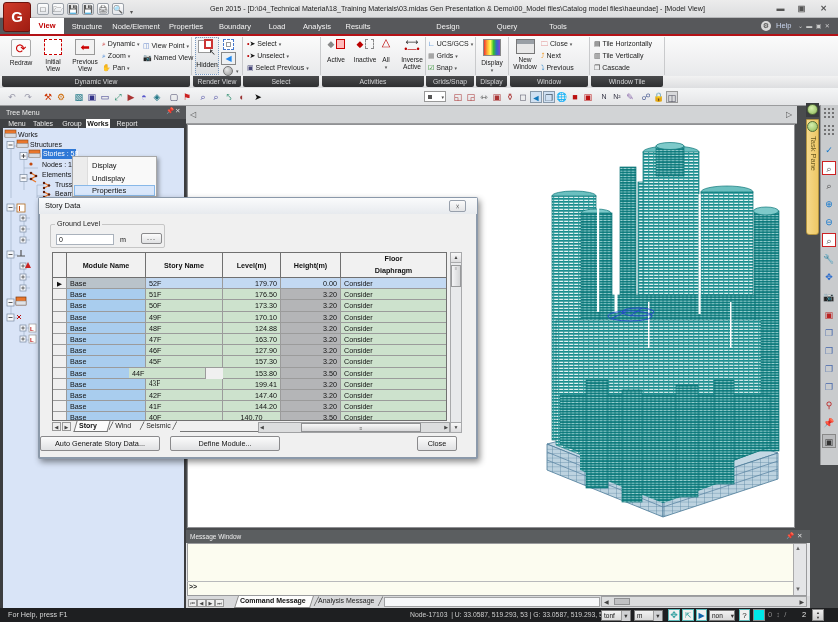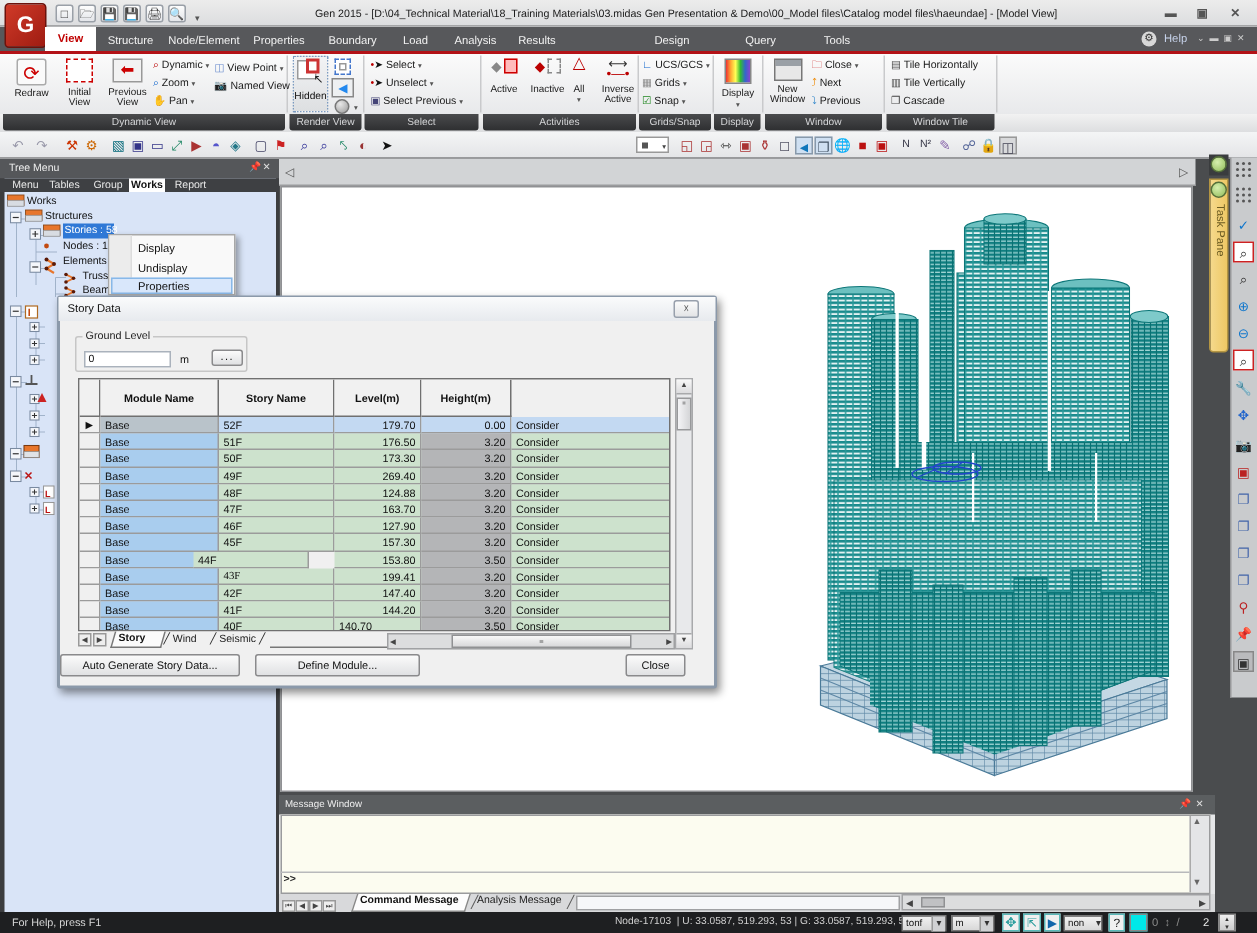--- a/index.html
+++ b/index.html
@@ -464,20 +464,21 @@
 <div class="abs" style="left:55px;top:219px;background:#f0f0f0;padding:0 2px;font-size:7.2px;color:#222;">Ground Level</div>
 <div class="abs" style="left:56px;top:234px;width:58px;height:11px;background:#fff;border:1px solid #aab2bc;font-size:7px;line-height:10px;padding-left:2px;color:#111;">0</div>
 <div class="abs" style="left:120px;top:235px;font-size:7.2px;color:#111;">m</div>
 <div class="abs btn" style="left:141px;top:233px;width:21px;height:11px;line-height:8px;letter-spacing:1px;">...</div>
 <div class="abs" style="left:52px;top:252px;width:395px;height:169px;border:1px solid #707070;background:#f0f0f0;overflow:hidden;">
 <div class="cell" style="left:0px;top:0;width:14px;height:25px;background:#f1f1f1;font-weight:bold;text-align:center;padding:0;line-height:25px;border-right:1px solid #707070;border-bottom:1px solid #707070;"></div>
 <div class="cell" style="left:14px;top:0;width:79px;height:25px;background:#f1f1f1;font-weight:bold;text-align:center;padding:0;line-height:25px;border-right:1px solid #707070;border-bottom:1px solid #707070;">Module Name</div>
 <div class="cell" style="left:93px;top:0;width:77px;height:25px;background:#f1f1f1;font-weight:bold;text-align:center;padding:0;line-height:25px;border-right:1px solid #707070;border-bottom:1px solid #707070;">Story Name</div>
 <div class="cell" style="left:170px;top:0;width:58px;height:25px;background:#f1f1f1;font-weight:bold;text-align:center;padding:0;line-height:25px;border-right:1px solid #707070;border-bottom:1px solid #707070;">Level(m)</div>
 <div class="cell" style="left:228px;top:0;width:60px;height:25px;background:#f1f1f1;font-weight:bold;text-align:center;padding:0;line-height:25px;border-right:1px solid #707070;border-bottom:1px solid #707070;">Height(m)</div>
+<div class="cell" style="left:288px;top:0;width:106px;height:25px;background:#f1f1f1;font-weight:bold;text-align:center;padding:0;line-height:12px;border-right:1px solid #707070;border-bottom:1px solid #707070;">Floor<br>Diaphragm</div>
 <div class="cell" style="left:0px;top:25px;width:14px;height:11.2px;background:#f0f0f0;text-align:center;padding:0;font-size:6.5px;">▶</div>
 <div class="cell" style="left:14px;top:25px;width:79px;height:11.2px;background:#b9c3ca;text-align:left;padding-left:3px;">Base</div>
 <div class="cell" style="left:93px;top:25px;width:77px;height:11.2px;background:#c3d9f2;text-align:left;padding-left:3px;">52F</div>
 <div class="cell" style="left:170px;top:25px;width:58px;height:11.2px;background:#c3d9f2;text-align:right;padding-right:3px;">179.70</div>
 <div class="cell" style="left:228px;top:25px;width:60px;height:11.2px;background:#c3d9f2;text-align:right;padding-right:3px;">0.00</div>
 <div class="cell" style="left:288px;top:25px;width:106px;height:11.2px;background:#c3d9f2;text-align:left;padding-left:3px;">Consider</div>
 <div class="cell" style="left:0px;top:36.2px;width:14px;height:11.2px;background:#f0f0f0;text-align:center;padding:0;font-size:6.5px;"></div>
 <div class="cell" style="left:14px;top:36.2px;width:79px;height:11.2px;background:#a9cdee;text-align:left;padding-left:3px;">Base</div>
 <div class="cell" style="left:93px;top:36.2px;width:77px;height:11.2px;background:#cde2cd;text-align:left;padding-left:3px;">51F</div>
 <div class="cell" style="left:170px;top:36.2px;width:58px;height:11.2px;background:#cde2cd;text-align:right;padding-right:3px;">176.50</div>
@@ -485,21 +486,21 @@
 <div class="cell" style="left:288px;top:36.2px;width:106px;height:11.2px;background:#cde2cd;text-align:left;padding-left:3px;">Consider</div>
 <div class="cell" style="left:0px;top:47.400000000000006px;width:14px;height:11.2px;background:#f0f0f0;text-align:center;padding:0;font-size:6.5px;"></div>
 <div class="cell" style="left:14px;top:47.400000000000006px;width:79px;height:11.2px;background:#a9cdee;text-align:left;padding-left:3px;">Base</div>
 <div class="cell" style="left:93px;top:47.400000000000006px;width:77px;height:11.2px;background:#cde2cd;text-align:left;padding-left:3px;">50F</div>
 <div class="cell" style="left:170px;top:47.400000000000006px;width:58px;height:11.2px;background:#cde2cd;text-align:right;padding-right:3px;">173.30</div>
 <div class="cell" style="left:228px;top:47.400000000000006px;width:60px;height:11.2px;background:#b4b5b7;text-align:right;padding-right:3px;">3.20</div>
 <div class="cell" style="left:288px;top:47.400000000000006px;width:106px;height:11.2px;background:#cde2cd;text-align:left;padding-left:3px;">Consider</div>
 <div class="cell" style="left:0px;top:58.60000000000001px;width:14px;height:11.2px;background:#f0f0f0;text-align:center;padding:0;font-size:6.5px;"></div>
 <div class="cell" style="left:14px;top:58.60000000000001px;width:79px;height:11.2px;background:#a9cdee;text-align:left;padding-left:3px;">Base</div>
 <div class="cell" style="left:93px;top:58.60000000000001px;width:77px;height:11.2px;background:#cde2cd;text-align:left;padding-left:3px;">49F</div>
-<div class="cell" style="left:170px;top:58.60000000000001px;width:58px;height:11.2px;background:#cde2cd;text-align:right;padding-right:3px;">269.40</div>
+<div class="cell" style="left:170px;top:58.60000000000001px;width:58px;height:11.2px;background:#cde2cd;text-align:right;padding-right:3px;">170.10</div>
 <div class="cell" style="left:228px;top:58.60000000000001px;width:60px;height:11.2px;background:#b4b5b7;text-align:right;padding-right:3px;">3.20</div>
 <div class="cell" style="left:288px;top:58.60000000000001px;width:106px;height:11.2px;background:#cde2cd;text-align:left;padding-left:3px;">Consider</div>
 <div class="cell" style="left:0px;top:69.80000000000001px;width:14px;height:11.2px;background:#f0f0f0;text-align:center;padding:0;font-size:6.5px;"></div>
 <div class="cell" style="left:14px;top:69.80000000000001px;width:79px;height:11.2px;background:#a9cdee;text-align:left;padding-left:3px;">Base</div>
 <div class="cell" style="left:93px;top:69.80000000000001px;width:77px;height:11.2px;background:#cde2cd;text-align:left;padding-left:3px;">48F</div>
 <div class="cell" style="left:170px;top:69.80000000000001px;width:58px;height:11.2px;background:#cde2cd;text-align:right;padding-right:3px;">124.88</div>
 <div class="cell" style="left:228px;top:69.80000000000001px;width:60px;height:11.2px;background:#b4b5b7;text-align:right;padding-right:3px;">3.20</div>
 <div class="cell" style="left:288px;top:69.80000000000001px;width:106px;height:11.2px;background:#cde2cd;text-align:left;padding-left:3px;">Consider</div>
 <div class="cell" style="left:0px;top:81.00000000000001px;width:14px;height:11.2px;background:#f0f0f0;text-align:center;padding:0;font-size:6.5px;"></div>
 <div class="cell" style="left:14px;top:81.00000000000001px;width:79px;height:11.2px;background:#a9cdee;text-align:left;padding-left:3px;">Base</div>
@@ -539,21 +540,21 @@
 <div class="cell" style="left:288px;top:137.00000000000003px;width:106px;height:11.2px;background:#cde2cd;text-align:left;padding-left:3px;">Consider</div>
 <div class="cell" style="left:0px;top:148.20000000000002px;width:14px;height:11.2px;background:#f0f0f0;text-align:center;padding:0;font-size:6.5px;"></div>
 <div class="cell" style="left:14px;top:148.20000000000002px;width:79px;height:11.2px;background:#a9cdee;text-align:left;padding-left:3px;">Base</div>
 <div class="cell" style="left:93px;top:148.20000000000002px;width:77px;height:11.2px;background:#cde2cd;text-align:left;padding-left:3px;">41F</div>
 <div class="cell" style="left:170px;top:148.20000000000002px;width:58px;height:11.2px;background:#cde2cd;text-align:right;padding-right:3px;">144.20</div>
 <div class="cell" style="left:228px;top:148.20000000000002px;width:60px;height:11.2px;background:#b4b5b7;text-align:right;padding-right:3px;">3.20</div>
 <div class="cell" style="left:288px;top:148.20000000000002px;width:106px;height:11.2px;background:#cde2cd;text-align:left;padding-left:3px;">Consider</div>
 <div class="cell" style="left:0px;top:159.4px;width:14px;height:11.2px;background:#f0f0f0;text-align:center;padding:0;font-size:6.5px;"></div>
 <div class="cell" style="left:14px;top:159.4px;width:79px;height:11.2px;background:#a9cdee;text-align:left;padding-left:3px;">Base</div>
 <div class="cell" style="left:93px;top:159.4px;width:77px;height:11.2px;background:#cde2cd;text-align:left;padding-left:3px;">40F</div>
-<div class="cell" style="left:170px;top:159.4px;width:58px;height:11.2px;background:#cde2cd;text-align:left;padding-right:3px;">140.70</div>
+<div class="cell" style="left:170px;top:159.4px;width:58px;height:11.2px;background:#cde2cd;text-align:center;padding-right:3px;">140.70</div>
 <div class="cell" style="left:228px;top:159.4px;width:60px;height:11.2px;background:#b4b5b7;text-align:right;padding-right:3px;">3.50</div>
 <div class="cell" style="left:288px;top:159.4px;width:106px;height:11.2px;background:#cde2cd;text-align:left;padding-left:3px;">Consider</div>
 </div>
 <div class="abs" style="left:450px;top:252px;width:12px;height:181px;background:#e8e9eb;border:1px solid #a8a9ab;">
  <span style="position:absolute;left:0px;top:0px;width:10px;height:10px;background:linear-gradient(#f8f8f8,#dcdcde);border-bottom:1px solid #a8a9ab;font-size:5px;text-align:center;line-height:9px;color:#444;">▲</span>
  <span style="position:absolute;left:0px;top:12px;width:10px;height:22px;background:linear-gradient(90deg,#f4f4f6,#d4d5d7);border:1px solid #98999b;font-size:4px;line-height:5px;text-align:center;color:#666;">≡</span>
  <span style="position:absolute;left:0px;bottom:0px;width:10px;height:10px;background:linear-gradient(#f8f8f8,#dcdcde);border-top:1px solid #a8a9ab;font-size:5px;text-align:center;line-height:9px;color:#444;">▼</span>
 </div>
 <div class="abs" style="left:52px;top:421px;width:395px;height:12px;background:#f0f0f0;">
  <span style="position:absolute;left:0px;top:1px;width:9px;height:9px;border:1px solid #999;background:#eee;font-size:5px;text-align:center;line-height:8px;color:#444;">◀</span>

